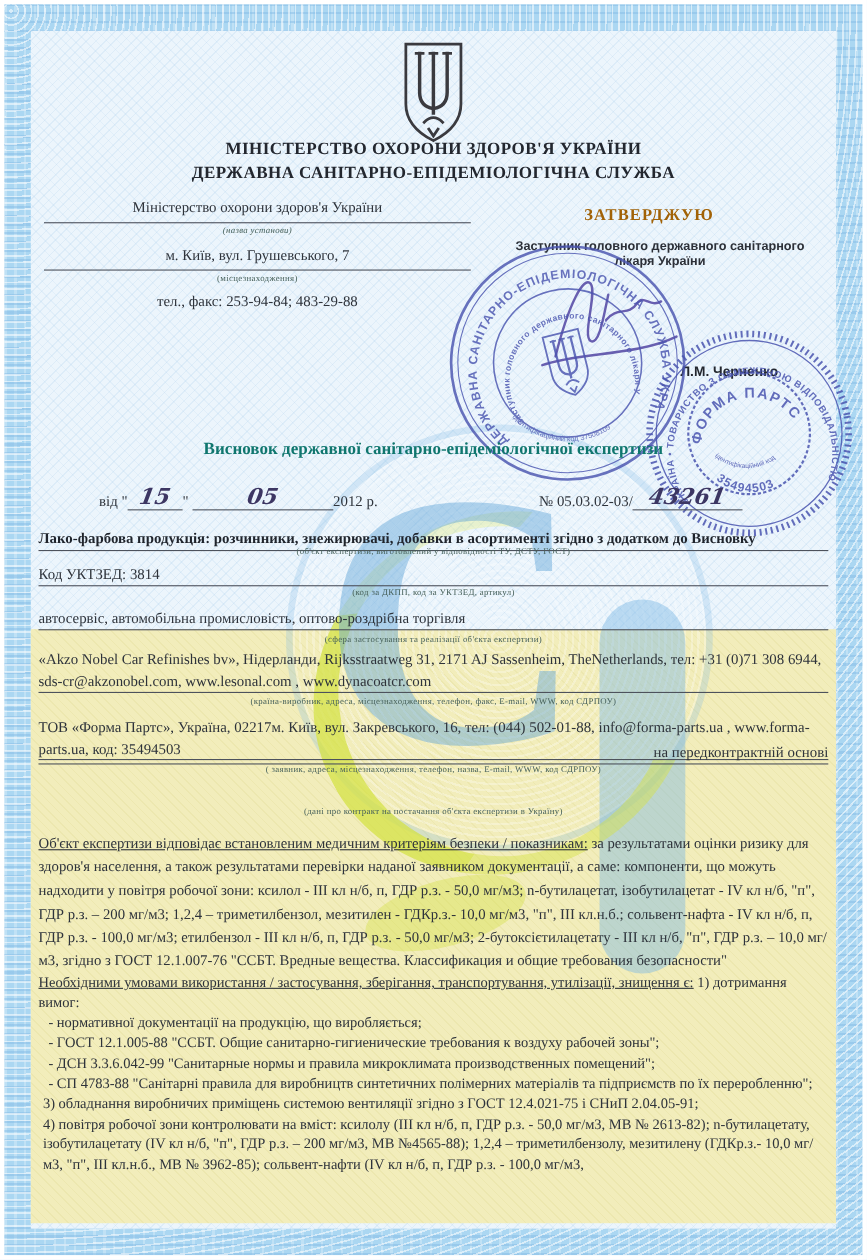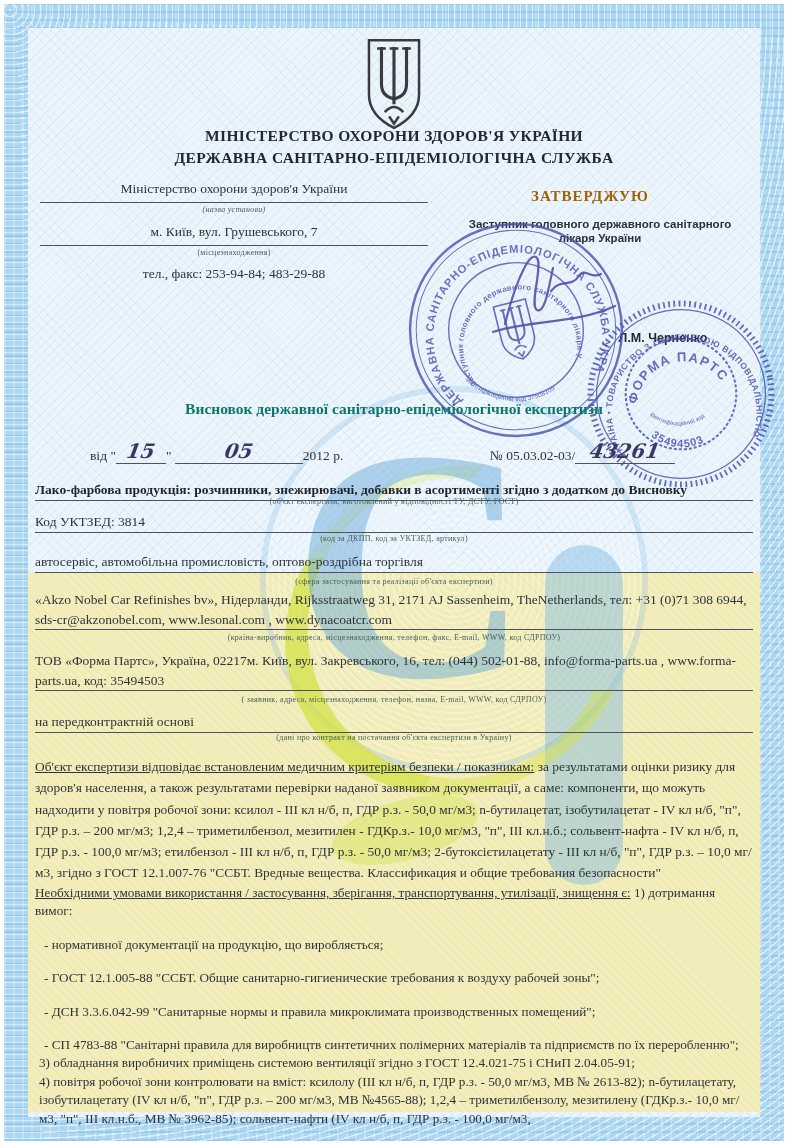--- a/index.html
+++ b/index.html
@@ -65,27 +65,27 @@
   #objectline{top:467px;margin-top:13px;}
   #objcap{left:35px;right:35px;top:497px;}
   #codeline{top:512px;}
   #codecap{left:35px;right:35px;top:534px;}
   #scopeline{top:552px;}
   #scopecap{left:35px;right:35px;top:577px;}
   #manuline{top:590px;}
   #manucap{left:35px;right:35px;top:633px;}
   #appline{top:651px;}
   #appcap{left:35px;right:35px;top:695px;}
-  #contrline{top:712px;}
+  #contrline{top:674px;text-align:right;}
   #contrcap{left:35px;right:35px;top:733px;}
   .para{left:35px;right:35px;font-size:13.4px;line-height:21.3px;text-align:left;color:#2e333b;}
   #p1{top:756px;}
   #p2{top:884px;font-size:13.2px;line-height:18.4px;}
   .lead{text-decoration:underline;}
-  .li{display:block;padding-left:9px;margin-top:15px;}
+  .li{display:block;padding-left:9px;}
   .item{display:block;padding-left:4px;}
 </style>
 </head>
 <body>
 
 <svg width="0" height="0" style="position:absolute">
   <defs>
     <symbol id="tryzub" viewBox="0 0 64 92">
       <g fill="none" stroke="currentColor" stroke-width="3" stroke-linecap="square">
         <path d="M8,4 H56 V56 Q56,76 32,88 Q8,76 8,56 Z" stroke-width="2.4"></path>

